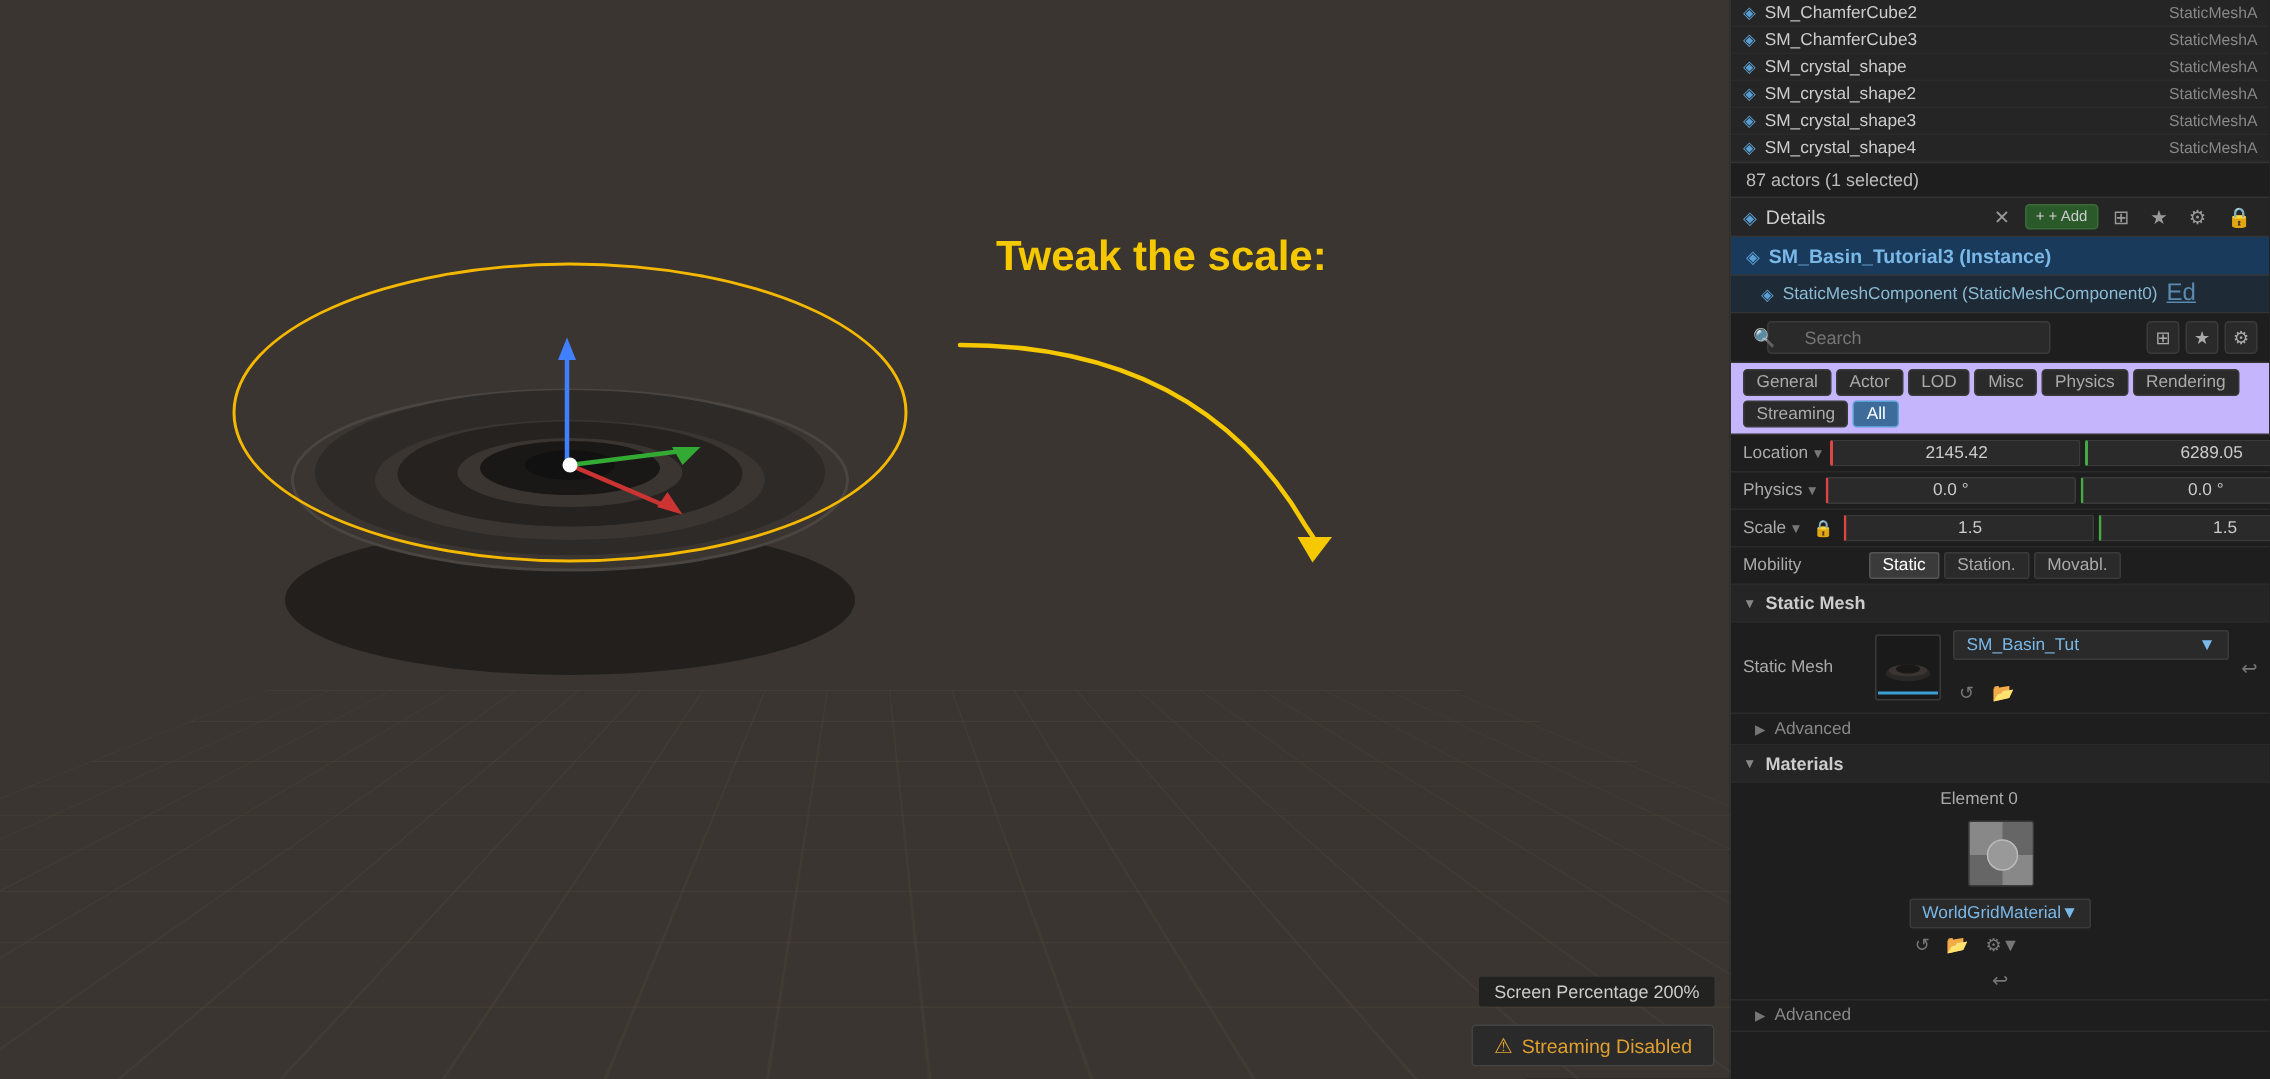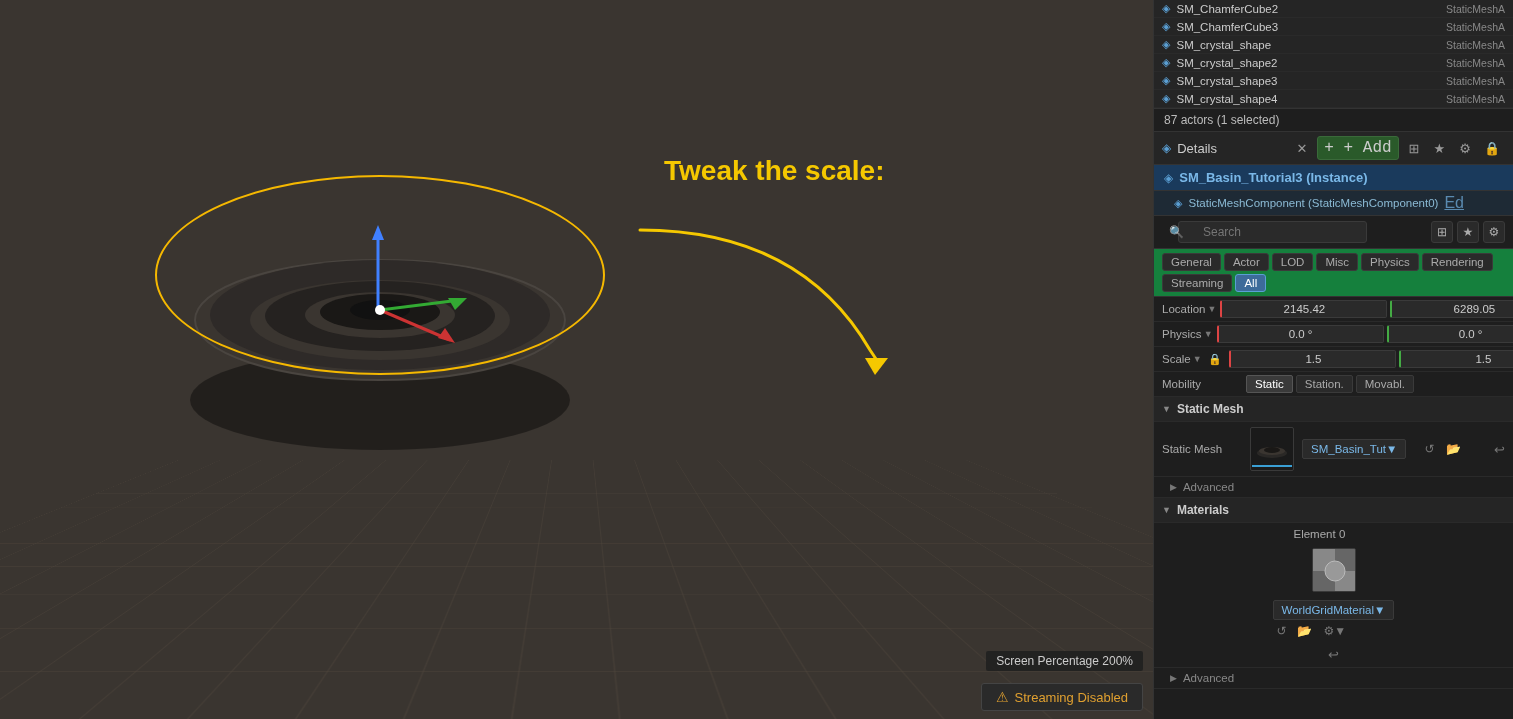--- a/index.html
+++ b/index.html
@@ -191,21 +191,21 @@
       display: flex; align-items: center; justify-content: center;
       font-size: 12px;
     }
 
     
     .filter-tabs {
       display: flex;
       flex-wrap: wrap;
       gap: 3px;
       padding: 4px 8px;
-      background: #15803d;
+      background: #c4b5fd;
       border-bottom: 1px solid #333;
     }
     .filter-tab {
       background: #2a2a2a;
       border: 1px solid #3a3a3a;
       color: #aaa;
       padding: 2px 8px;
       border-radius: 3px;
       cursor: pointer;
       font-size: 11.5px;
@@ -304,21 +304,21 @@
     }
     .sm-label { width: 80px; color: #aaa; font-size: 11.5px; }
     .mesh-thumb {
       width: 44px; height: 44px;
       background: #1a1a1a;
       border: 1px solid #3a3a3a;
       border-radius: 2px;
       display: flex; align-items: center; justify-content: center;
       overflow: hidden;
     }
-    .mesh-name-area { flex: 1; display: flex; gap: 14px; }
+    .mesh-name-area { flex: 1; display: flex; flex-direction: column; gap: 14px; }
     .mesh-name-btn {
       background: #2a2a2a;
       border: 1px solid #3a3a3a;
       color: #7ab8e8;
       padding: 3px 8px;
       border-radius: 2px;
       cursor: pointer;
       font-size: 11.5px;
       text-align: left;
       display: flex; align-items: center; justify-content: space-between;
@@ -478,21 +478,21 @@
   </div>
 
   <div id="actor-count">87 actors (1 selected)</div>
 
   <div id="details-panel">
 
     <div class="details-header">
       <span style="color:#5a9fd4">◈</span>
       <span class="details-header-title">Details</span>
       <button class="header-btn">✕</button>
-      <button class="header-btn" style="background:#2a5a2a;border:1px solid #3a6a3a;border-radius:3px;color:#ccc;padding:2px 6px;font-size:16px;font-family:Liberation Mono, monospace;">
+      <button class="header-btn" style="background:#2a5a2a;border:1px solid #3a6a3a;border-radius:3px;color:#ccc;padding:2px 6px;font-size:10px;">
         <span>+</span> <span>+ Add</span>
       </button>
       <button class="header-btn">⊞</button>
       <button class="header-btn">★</button>
       <button class="header-btn">⚙</button>
       <button class="header-btn">🔒</button>
     </div>
 
     <div class="selected-actor-row">
       <span class="selected-actor-icon">◈</span>

